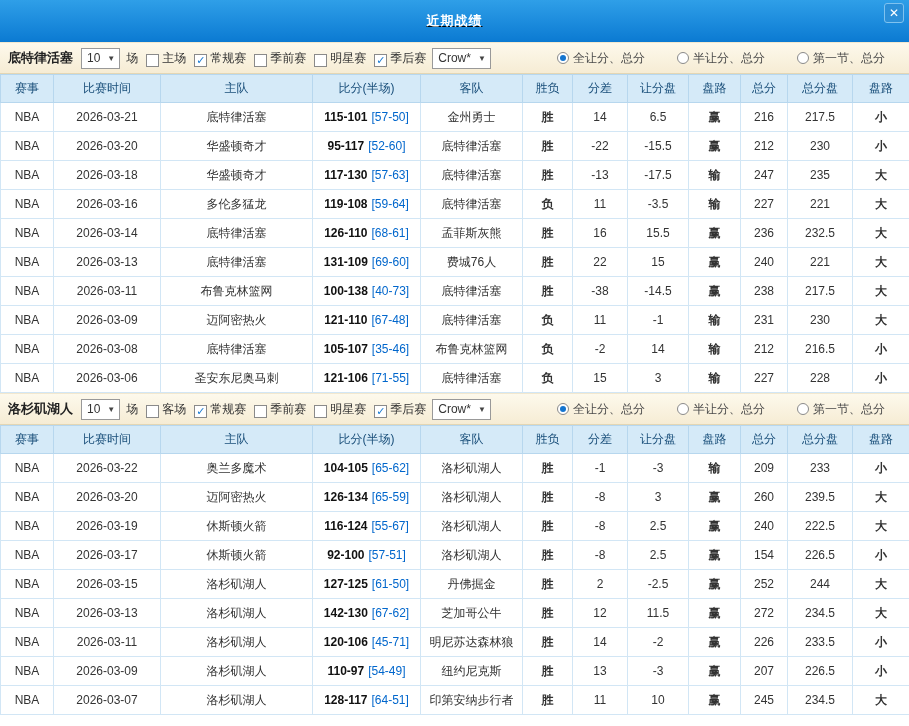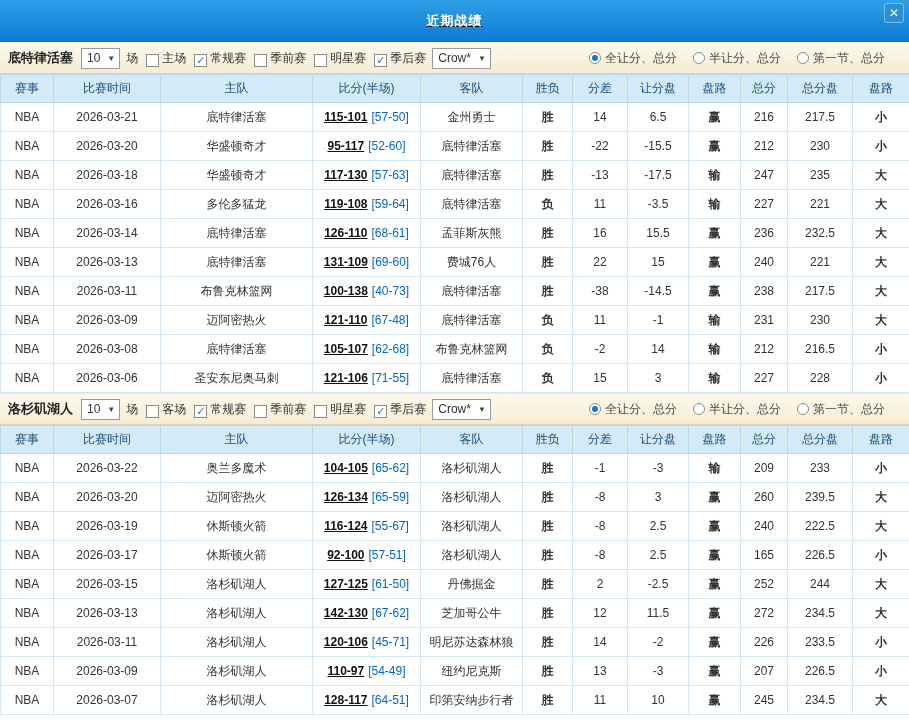--- a/index.html
+++ b/index.html
@@ -6,28 +6,28 @@
   .panel{width:909px;height:726px;overflow:hidden;background:#fff;position:relative;}
   .titlebar{height:42px;background:linear-gradient(#2f9fe8,#0b7ad2);display:flex;align-items:center;justify-content:center;position:relative;text-decoration:underline;}
   .titlebar .title{color:#fff;font-size:13px;font-weight:bold;letter-spacing:1px;}
   .close{position:absolute;right:5px;top:3px;width:20px;height:20px;background:#2b8fd8;border:1px solid #7fc2ef;color:#fff;display:flex;align-items:center;justify-content:center;font-size:12px;font-weight:bold;border-radius:3px;cursor:pointer;box-sizing:border-box;}
   .section-header{height:32px;display:flex;align-items:center;padding:0 8px;background:linear-gradient(#fdf9ec,#f6ecd4);border-bottom:1px solid #e3d6b4;border-top:1px solid #f2e8cf;font-size:12px;color:#333;gap:6px;box-sizing:border-box;}
   .team-name{font-weight:bold;font-size:13px;color:#222;margin-right:2px;}
   .selbox{display:inline-flex;align-items:center;border:1px solid #999;background:#fff;height:19px;padding:0 4px 0 5px;font-size:12px;gap:7px;cursor:pointer;}
   .selbox .arr{font-size:8px;color:#444;}
   .cbgroup{display:inline-flex;align-items:flex-end;gap:3px;cursor:pointer;margin-left:2px;}
   .cb{width:13px;height:13px;border:1px solid #8a8a8a;background:#fff;display:inline-flex;align-items:center;justify-content:center;font-size:11px;font-weight:bold;color:#1679d2;box-sizing:border-box;line-height:1;}
-  .radios{margin-left:auto;display:flex;gap:16px;align-items:center;color:#4a4a4a;margin-right:16px;}
+  .radios{margin-left:auto;display:flex;gap:32px;align-items:center;color:#4a4a4a;margin-right:16px;}
   .radio-item{display:inline-flex;align-items:center;gap:4px;cursor:pointer;}
   .rd{width:12px;height:12px;border:1px solid #8a8a8a;border-radius:50%;background:#fff;display:inline-flex;align-items:center;justify-content:center;box-sizing:border-box;}
   .rd.sel::after{content:"";width:6px;height:6px;border-radius:50%;background:#1475cf;}
   table.results{width:909px;border-collapse:collapse;table-layout:fixed;font-size:12px;}
   table.results th{height:27px;background:#d5eaf8;color:#1a4f7a;font-weight:normal;border:1px solid #b7d7ee;padding:0;}
   table.results td{height:28px;text-align:center;border:1px solid #d2e6f5;color:#333;padding:0 2px;overflow:hidden;white-space:nowrap;}
-  .score{font-weight:bold;color:#111;text-decoration:underline;}
+  .score{font-weight:bold;color:#111;}
   .half{color:var(--blue);margin-left:4px;}
   td.focus{color:var(--green);}
   td.blue{color:var(--blue);}
   td.red{color:var(--red);font-weight:bold;}
   td.green{color:var(--green);font-weight:bold;}
   td.summary{text-align:center;color:#222;background:#fff;}
   .sum-red{color:var(--red);}
 </style>
 </head>
 <body>
@@ -225,21 +225,21 @@
             <td>-1</td>
             <td class="green">输</td>
             <td class="blue">231</td>
             <td class="blue">230</td>
             <td class="red">大</td>
           </tr>
           <tr>
             <td>NBA</td>
             <td>2026-03-08</td>
             <td class="focus">底特律活塞</td>
-            <td><span class="score">105-107</span><span class="half">[62-68]</span></td>
+            <td><span class="score">105-107</span><span class="half">[35-46]</span></td>
             <td>布鲁克林篮网</td>
             <td class="green">负</td>
             <td>-2</td>
             <td>14</td>
             <td class="green">输</td>
             <td class="blue">212</td>
             <td class="blue">216.5</td>
             <td class="green">小</td>
           </tr>
           <tr>
@@ -381,21 +381,21 @@
           <tr>
             <td>NBA</td>
             <td>2026-03-17</td>
             <td>休斯顿火箭</td>
             <td><span class="score">92-100</span><span class="half">[57-51]</span></td>
             <td class="focus">洛杉矶湖人</td>
             <td class="red">胜</td>
             <td>-8</td>
             <td>2.5</td>
             <td class="red">赢</td>
-            <td class="blue">165</td>
+            <td class="blue">154</td>
             <td class="blue">226.5</td>
             <td class="green">小</td>
           </tr>
           <tr>
             <td>NBA</td>
             <td>2026-03-15</td>
             <td class="focus">洛杉矶湖人</td>
             <td><span class="score">127-125</span><span class="half">[61-50]</span></td>
             <td>丹佛掘金</td>
             <td class="red">胜</td>

